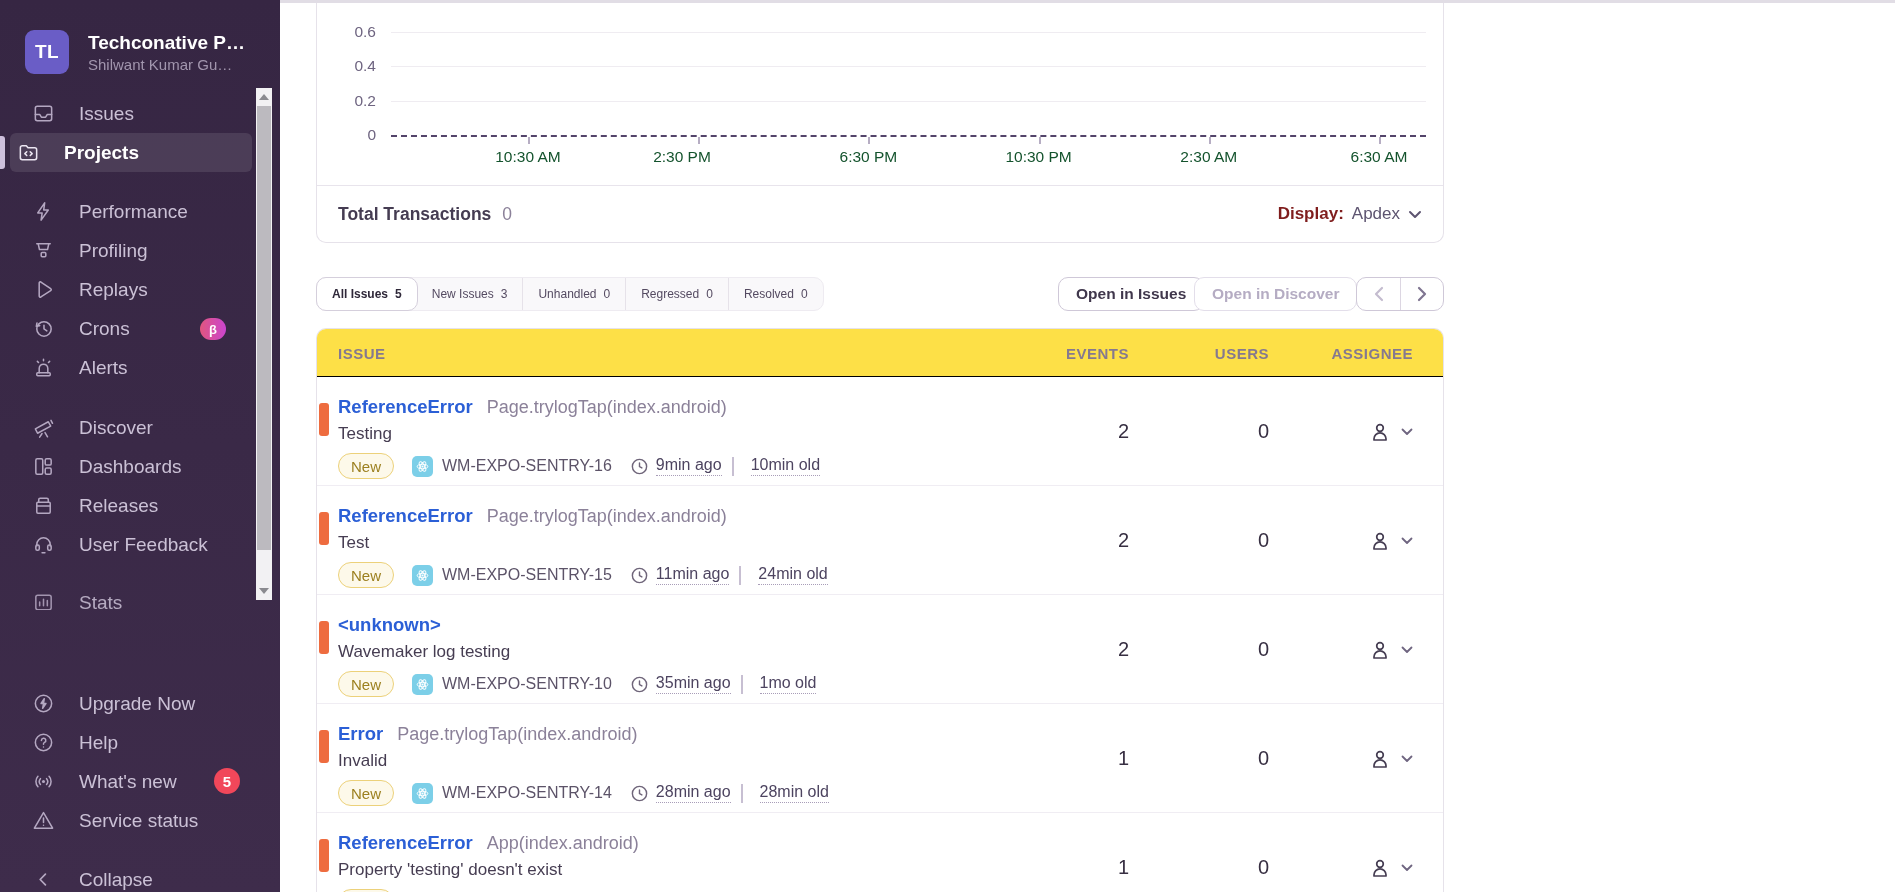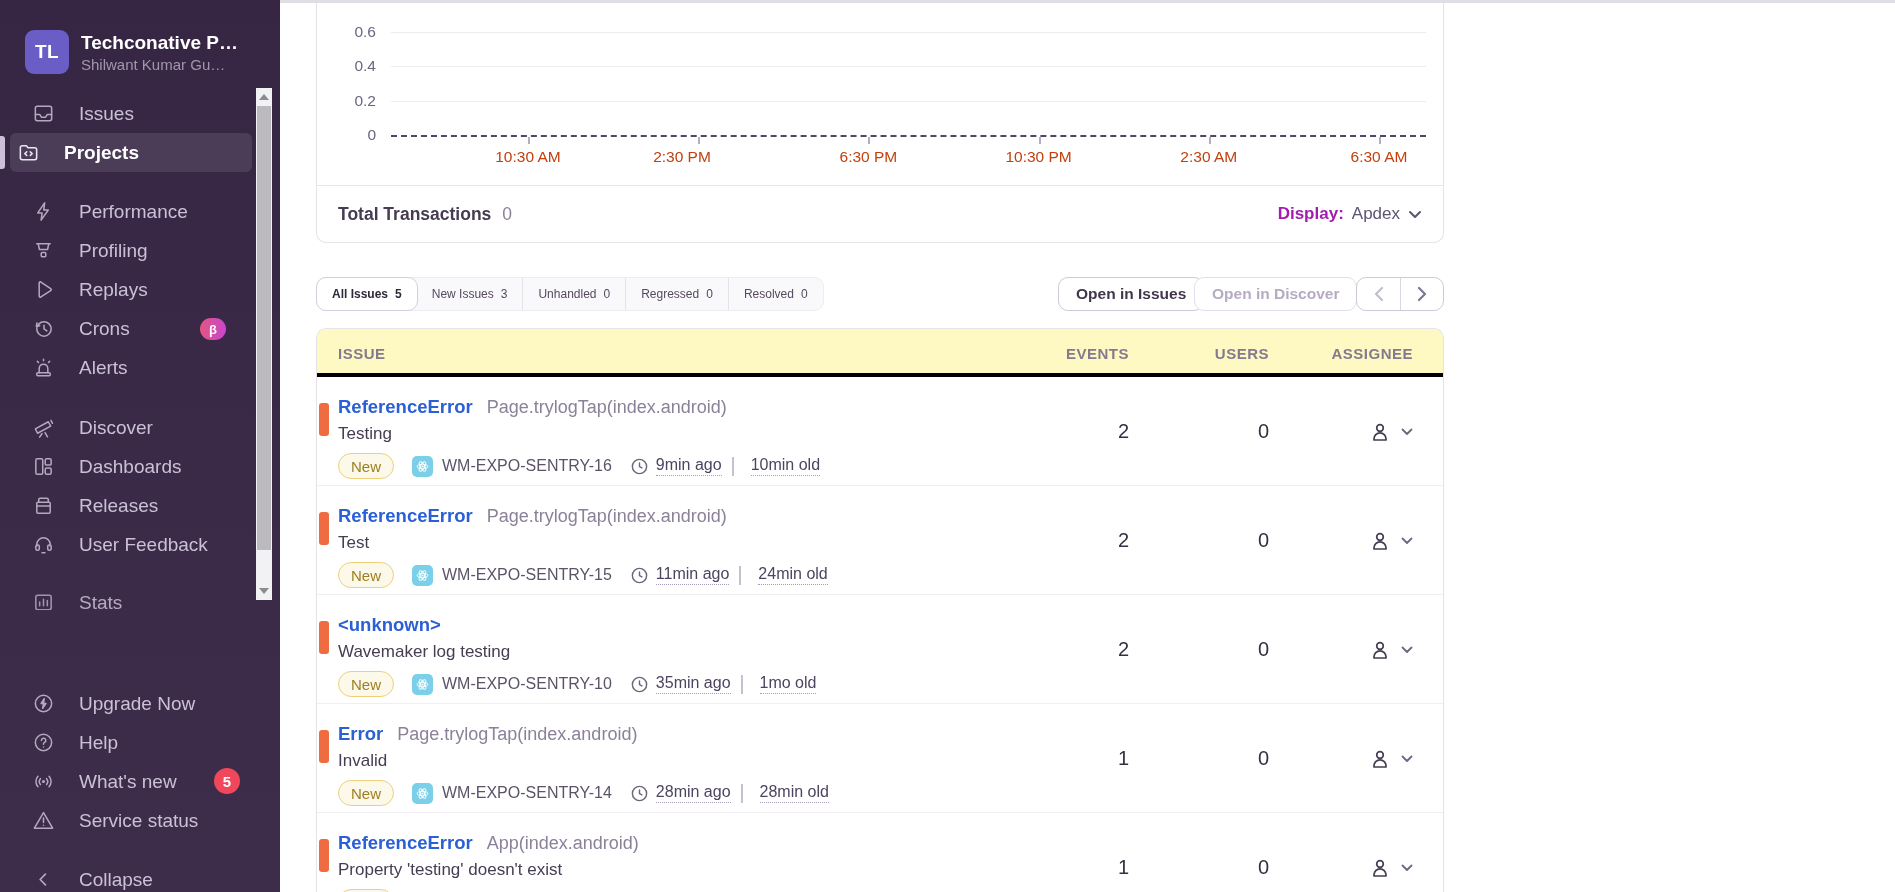--- a/index.html
+++ b/index.html
@@ -3,21 +3,21 @@
 <meta charset="utf-8">
 <style>
   * { margin:0; padding:0; box-sizing:border-box; }
   html,body { width:1895px; height:892px; overflow:hidden; background:#fff;
     font-family:"Liberation Sans", sans-serif; }
   .stage { position:relative; width:1895px; height:892px; background:#fff; }
 
   
   .sidebar { position:absolute; left:0; top:0; width:280px; height:892px;
     background:linear-gradient(180deg,#362643 0%,#3e2c4b 100%); overflow:hidden; }
-  .org-header { position:absolute; left:25px; top:30px; display:flex; gap:12px; align-items:center; cursor:pointer; }
+  .org-header { position:absolute; left:25px; top:30px; display:flex; gap:19px; align-items:center; cursor:pointer; }
   .org-avatar { width:44px; height:44px; border-radius:9px; background:#6a5dc6; color:#fff;
     font-size:19px; font-weight:bold; display:flex; align-items:center; justify-content:center; letter-spacing:.5px; }
   .org-name { font-size:19px; font-weight:bold; color:#fff; line-height:24px; white-space:nowrap; }
   .org-sub { font-size:15px; color:#a296ae; line-height:19px; white-space:nowrap; }
 
   .nav-group { position:absolute; left:0; width:280px; }
   .nav-item { position:relative; height:39px; display:flex; align-items:center; gap:24px;
     padding-left:31px; color:#cbc1d6; font-size:19px; cursor:pointer; }
   .nav-item .ic { width:24px; height:24px; color:#b4a7c1; flex:none; display:flex; align-items:center; justify-content:center; }
   .nav-item.active { background:rgba(255,255,255,.10); border-radius:6px; margin:0 28px 0 10px;
@@ -50,27 +50,27 @@
   
   .top-strip { position:absolute; left:280px; right:0; top:0; height:3px; background:#e1dde5; }
 
   .chart-card { position:absolute; left:316px; top:3px; width:1128px; height:240px; background:#fff;
     border:1px solid #e6e2ea; border-top:none; border-radius:0 0 10px 10px; }
   .plot { position:absolute; left:0; top:0; width:1128px; height:182px; }
   .y-label { position:absolute; left:0; width:59px; text-align:right; font-size:15.5px; color:#6e6480; height:18px; line-height:18px; }
   .gridline { position:absolute; left:74px; width:1035px; height:1px; background:#efecf1; }
   .series-line { position:absolute; left:74px; width:1035px; height:0; border-top:2px dashed #53446a; }
   .x-tick { position:absolute; width:2px; height:7px; background:#b6adc3; }
-  .x-label { position:absolute; width:120px; text-align:center; font-size:15.5px; color:#c2410c; }
+  .x-label { position:absolute; width:120px; text-align:center; font-size:15.5px; color:#14532d; }
   .chart-footer { position:absolute; left:0; top:182px; width:1126px; height:57px; border-top:1px solid #e8e4ec;
     display:flex; align-items:center; justify-content:space-between; padding:5px 21px; }
   .tt-label { font-size:17.5px; font-weight:bold; color:#453c52; }
   .tt-value { font-size:17.5px; color:#8b8199; margin-left:11px; }
   .display-sel { display:flex; align-items:center; gap:8px; cursor:pointer; }
-  .display-label { font-size:17px; font-weight:bold; color:#a21caf; }
+  .display-label { font-size:17px; font-weight:bold; color:#7f1d1d; }
   .display-value { font-size:17px; color:#5d5470; }
 
   
   .tabs { position:absolute; left:316px; top:277px; height:34px; display:inline-flex; align-items:stretch;
     background:#f9f8fa; border:1px solid #eeebf1; border-radius:10px; }
   .tab { display:flex; align-items:center; gap:7px; padding:0 15px; font-size:12px; color:#544a61;
     cursor:pointer; position:relative; }
   .tab + .tab { border-left:1px solid #e6e2e9; }
   .tab.active { background:#fff; border:1px solid #d5cfdc; border-radius:10px; margin:-1px;
     color:#2f2839; font-weight:bold; }
@@ -81,21 +81,21 @@
     padding:0 17px; cursor:pointer; display:flex; align-items:center; }
   .btn.disabled { border-color:#e3deea; color:#b5acc3; cursor:default; }
   .pager { position:absolute; left:1356px; top:277px; width:88px; height:34px; border:1px solid #cfc8d8;
     border-radius:10px; background:#fff; display:flex; }
   .pager-btn { width:43px; display:flex; align-items:center; justify-content:center; cursor:pointer; }
   .pager-btn + .pager-btn { border-left:1px solid #dcd6e2; }
 
   
   .table-card { position:absolute; left:316px; top:328px; width:1128px; height:564px; background:#fff;
     border:1px solid #e6e2ea; border-bottom:none; border-radius:10px 10px 0 0; overflow:hidden; }
-  .thead { position:relative; height:48px; background:#fef9c3; border-bottom:4px solid #000000; }
+  .thead { position:relative; height:48px; background:#fde047; border-bottom:1px solid #000000; }
   .th { position:absolute; top:0; height:48px; display:flex; align-items:center;
     font-size:15px; font-weight:bold; color:#85798f; letter-spacing:.5px; }
   .th-issue { left:21px; }
   .col-events { left:732px; width:80px; justify-content:flex-end; text-align:right; }
   .col-users { left:872px; width:80px; justify-content:flex-end; text-align:right; }
   .col-assignee { left:1012px; width:84px; justify-content:flex-end; text-align:right; }
 
   .issue-row { position:relative; height:109px; border-bottom:1px solid #f0edf3; cursor:pointer; }
   .level-bar { position:absolute; left:2px; top:26px; width:10px; height:33px; border-radius:3px; background:#ee6c3f; }
   .issue-main { position:absolute; left:21px; top:19px; }

